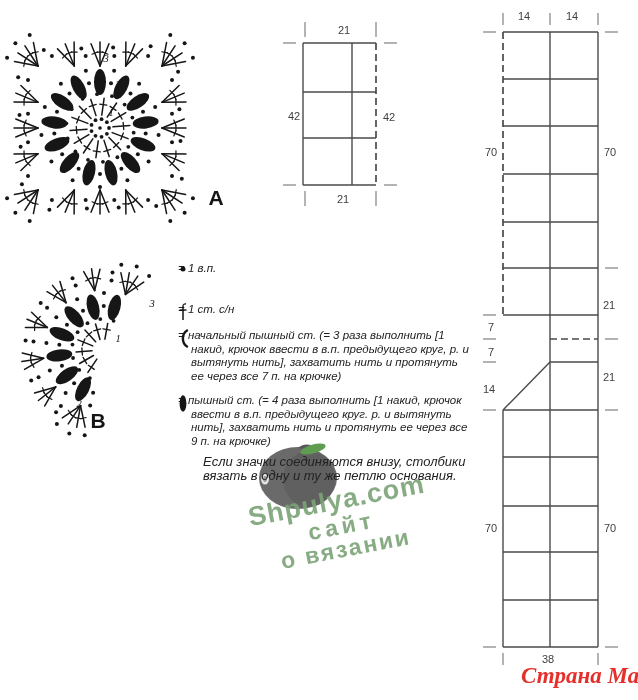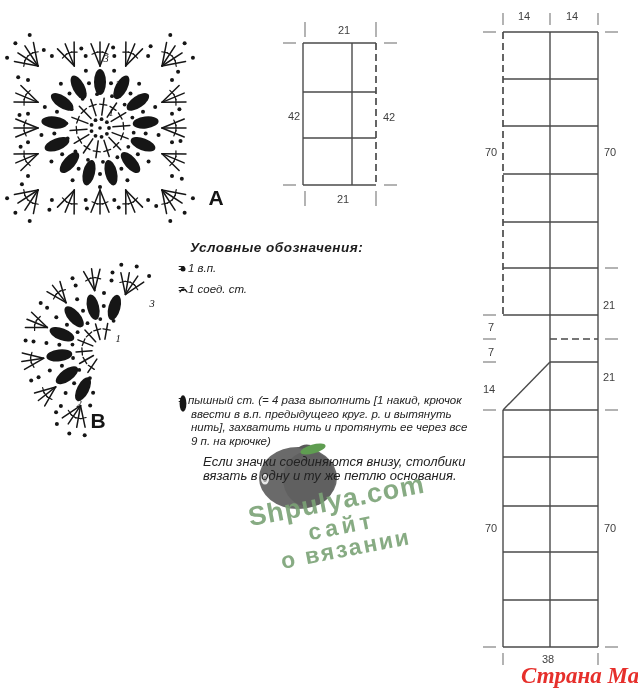--- a/index.html
+++ b/index.html
@@ -459,37 +459,44 @@
   <span class="dim" style="left:610px;top:152px">70</span>
   <span class="dim" style="left:609px;top:305px">21</span>
   <span class="dim" style="left:491px;top:327px">7</span>
   <span class="dim" style="left:491px;top:352px">7</span>
   <span class="dim" style="left:609px;top:377px">21</span>
   <span class="dim" style="left:489px;top:389px">14</span>
   <span class="dim" style="left:491px;top:528px">70</span>
   <span class="dim" style="left:610px;top:528px">70</span>
   <span class="dim" style="left:548px;top:659px">38</span>
 
-  <div class="legend-title">Условные  обозначения:</div>
 
   <div class="legend-item" style="top:262px">
     <svg class="icon" width="12" height="14">
       <circle cx="5" cy="7" r="2.5" fill="#161616"></circle>
     </svg>
     <div class="txt">= 1 в.п.</div>
   </div>
 
-  <div class="legend-item" style="top:283px">
-    <svg class="icon" width="12" height="14">
-      <path d="M2,9 Q5.5,3 9,9" fill="none" stroke="#161616" stroke-width="1.3" stroke-linecap="round"></path>
+
+  <div class="legend-item" style="top:303px">
+    <svg class="icon" width="12" height="19">
+      <line x1="5" y1="2.5" x2="5" y2="17" stroke="#161616" stroke-width="1.5"></line>
+      <line x1="1.5" y1="7" x2="8.5" y2="7" stroke="#161616" stroke-width="1.4"></line>
+      <path d="M5,2.5 Q6,0.5 8,1" fill="none" stroke="#161616" stroke-width="1.3"></path>
     </svg>
-    <div class="txt">= 1 соед. ст.</div>
+    <div class="txt">= 1 ст. с/н</div>
   </div>
 
-
+  <div class="legend-item" style="top:329px">
+    <svg class="icon" width="12" height="20">
+      <path d="M9,1.5 C3.5,5 3.5,14 9,17.5" fill="none" stroke="#161616" stroke-width="2.4" stroke-linecap="round"></path>
+    </svg>
+    <div class="txt">= начальный пышный ст. (= 3 раза выполнить [1 накид, крючок ввести в в.п. предыдущего круг, р. и вытянуть нить], захватить нить и протянуть ее через все 7 п. на крючке)</div>
+  </div>
 
   <div class="legend-item" style="top:394px">
     <svg class="icon" width="12" height="20">
       <ellipse cx="5" cy="9.5" rx="3.4" ry="8.2" fill="#161616"></ellipse>
     </svg>
     <div class="txt">= пышный ст. (= 4 раза выполнить [1 накид, крючок ввести в в.п. предыдущего круг. р. и вытянуть нить], захватить нить и протянуть ее через все 9 п. на крючке)</div>
   </div>
 
   <div class="legend-note">Если значки соединяются внизу, столбики вязать в одну и ту же петлю основания.</div>
 

